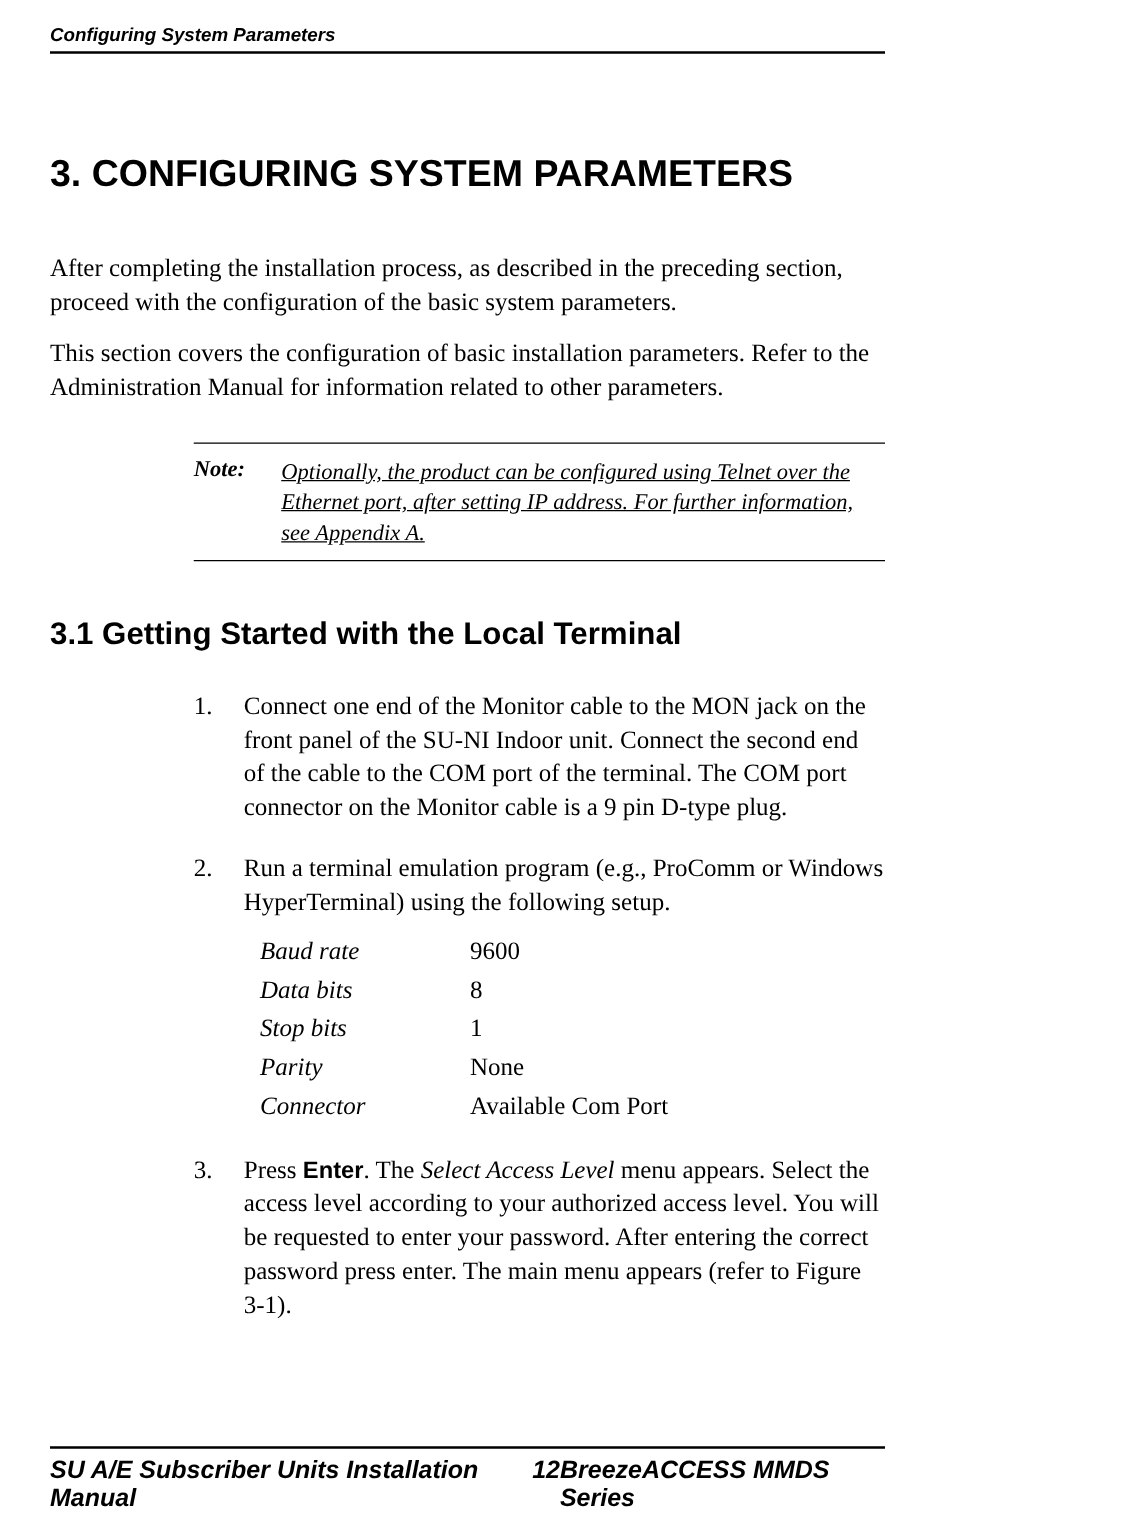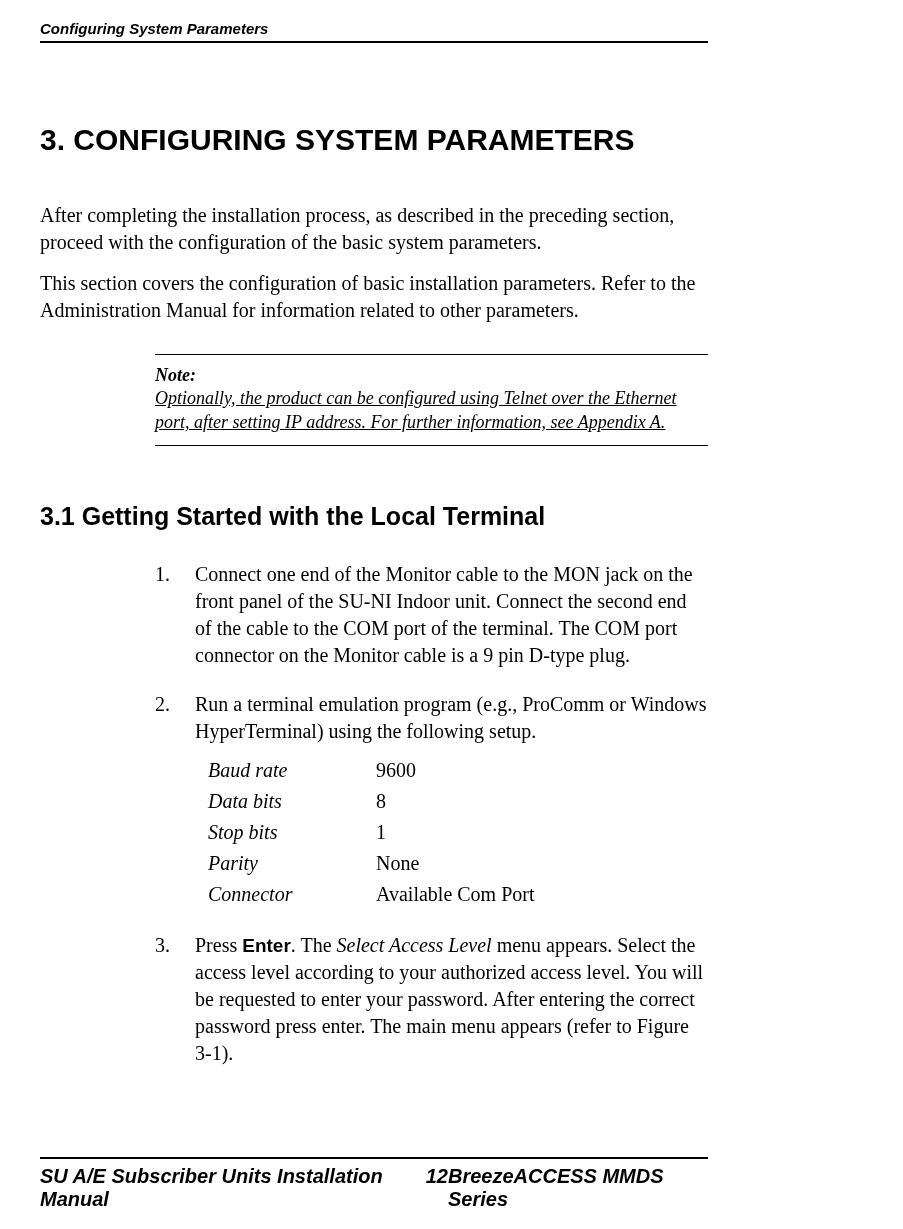--- a/index.html
+++ b/index.html
@@ -38,39 +38,38 @@
   }
   .note-block {
     margin: 30px 0 30px 115px;
     border-top: 1.5px solid #000;
     border-bottom: 1.5px solid #000;
     padding: 10px 0;
   }
   .note-row {
     display: flex;
     font-size: 18px;
-    flex-direction: column;
   }
   .note-label {
     font-weight: bold;
     font-style: italic;
     width: 70px;
     flex-shrink: 0;
   }
   .note-text {
     font-style: italic;
     flex: 1;
     line-height: 1.35;
     text-decoration: underline;
   }
   .h2 {
     font-family: Arial, Helvetica, sans-serif;
     font-weight: bold;
     font-size: 25px;
-    margin-top: 56px;
+    margin-top: 44px;
     margin-bottom: 30px;
   }
   ol.steps {
     list-style: none;
     margin: 0 0 0 115px;
     padding: 0;
     counter-reset: step;
   }
   ol.steps > li {
     counter-increment: step;

